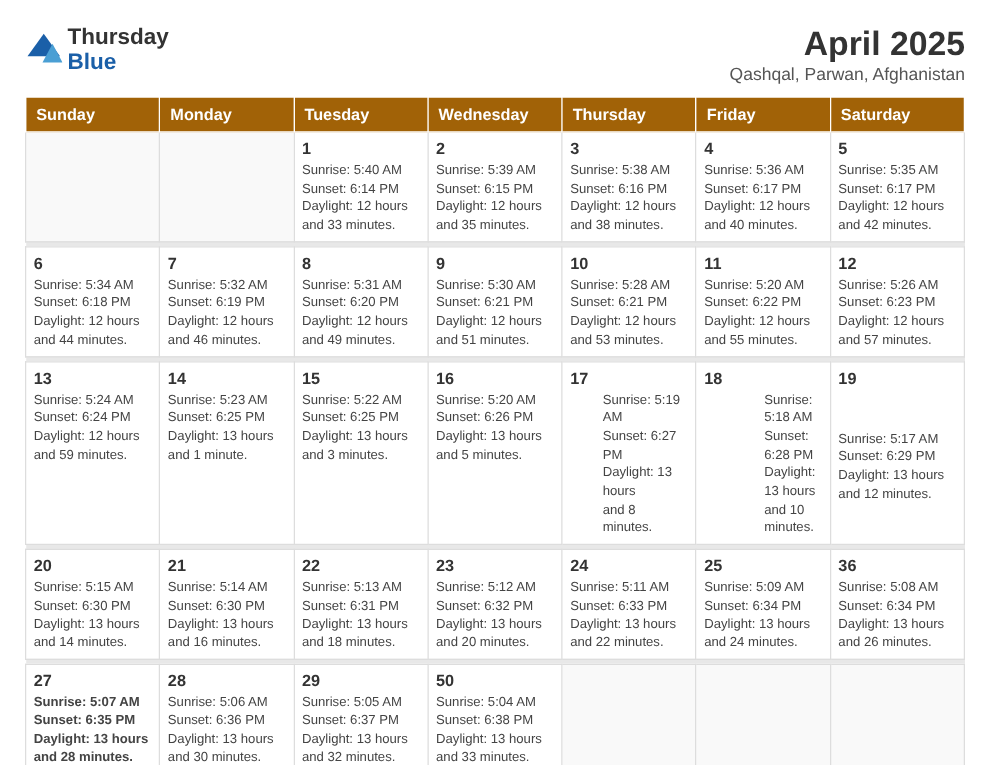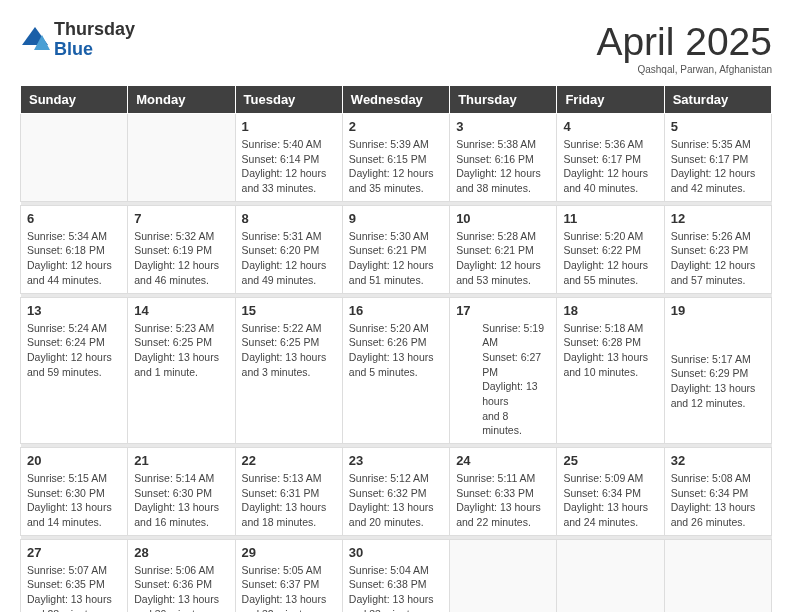--- a/index.html
+++ b/index.html
@@ -37,34 +37,34 @@
     }
     .logo-icon {
       width: 30px;
       height: 30px;
       margin-right: 4px;
     }
     .title-area {
       text-align: right;
     }
     .month-title {
-      font-size: 39px;
-      font-weight: normal;
+      font-size: 27px;
+      font-weight: bold;
       color: #333;
     }
     .location {
-      font-size: 10px;
+      font-size: 14px;
       color: #555;
     }
     .calendar {
       width: 100%;
       border-collapse: collapse;
     }
     .calendar th {
-      background-color: #404040;
+      background-color: #a16207;
       color: white;
       text-align: left;
       padding: 6px 8px;
       font-size: 13px;
       font-weight: bold;
       border: 1px solid #fff;
     }
     .calendar td {
       border: 1px solid #ddd;
       vertical-align: top;
@@ -256,21 +256,21 @@
         </td>
         <td>
           <div class="day-num">17</div>
           <div class="day-info" style="white-space: pre-line; margin-left: 26px;">Sunrise: 5:19 AM
 Sunset: 6:27 PM
 Daylight: 13 hours
 and 8 minutes.</div>
         </td>
         <td>
           <div class="day-num">18</div>
-          <div class="day-info" style="white-space: pre-line;">Sunrise: 5:18 AM
+          <div class="day-info" style="white-space: pre-line; margin-left: 48px;">Sunrise: 5:18 AM
 Sunset: 6:28 PM
 Daylight: 13 hours
 and 10 minutes.</div>
         </td>
         <td>
           <div class="day-num">19</div>
           <div class="day-info" style="white-space: pre-line; margin-top: 34px;">Sunrise: 5:17 AM
 Sunset: 6:29 PM
 Daylight: 13 hours
 and 12 minutes.</div>
@@ -316,54 +316,54 @@
 and 22 minutes.</div>
         </td>
         <td>
           <div class="day-num">25</div>
           <div class="day-info" style="white-space: pre-line;">Sunrise: 5:09 AM
 Sunset: 6:34 PM
 Daylight: 13 hours
 and 24 minutes.</div>
         </td>
         <td>
-          <div class="day-num">32</div>
+          <div class="day-num">36</div>
           <div class="day-info" style="white-space: pre-line;">Sunrise: 5:08 AM
 Sunset: 6:34 PM
 Daylight: 13 hours
 and 26 minutes.</div>
         </td>
       </tr>
       <tr class="row-spacer">
         <td colspan="7"></td>
       </tr>
       <tr>
         <td>
           <div class="day-num">27</div>
-          <div class="day-info" style="white-space: pre-line;">Sunrise: 5:07 AM
+          <div class="day-info" style="white-space: pre-line; font-weight: bold;">Sunrise: 5:07 AM
 Sunset: 6:35 PM
 Daylight: 13 hours
 and 28 minutes.</div>
         </td>
         <td>
           <div class="day-num">28</div>
           <div class="day-info" style="white-space: pre-line;">Sunrise: 5:06 AM
 Sunset: 6:36 PM
 Daylight: 13 hours
 and 30 minutes.</div>
         </td>
         <td>
           <div class="day-num">29</div>
           <div class="day-info" style="white-space: pre-line;">Sunrise: 5:05 AM
 Sunset: 6:37 PM
 Daylight: 13 hours
 and 32 minutes.</div>
         </td>
         <td>
-          <div class="day-num">30</div>
+          <div class="day-num">50</div>
           <div class="day-info" style="white-space: pre-line;">Sunrise: 5:04 AM
 Sunset: 6:38 PM
 Daylight: 13 hours
 and 33 minutes.</div>
         </td>
         <td class="empty"></td>
         <td class="empty"></td>
         <td class="empty"></td>
       </tr>
     </tbody>

